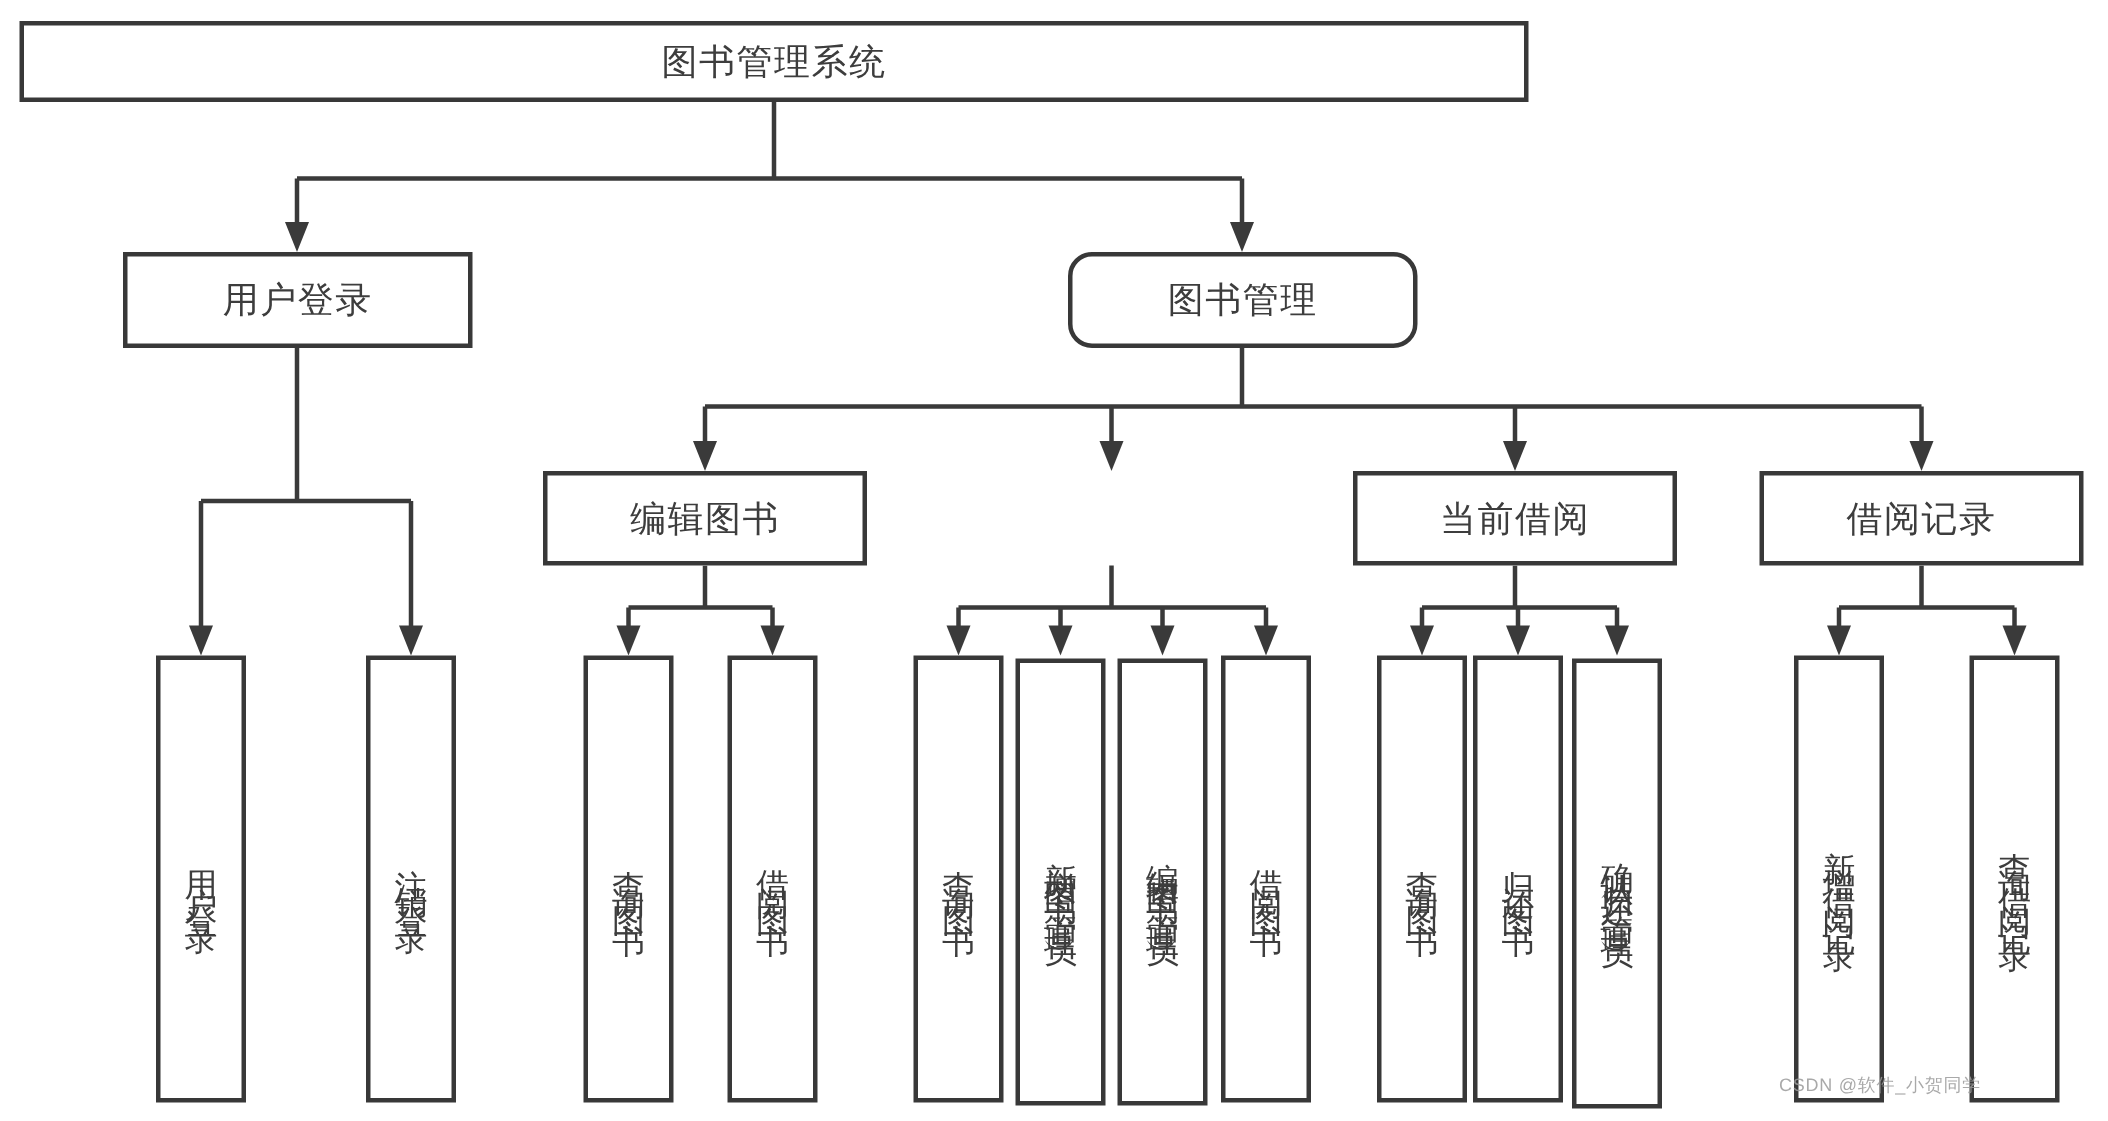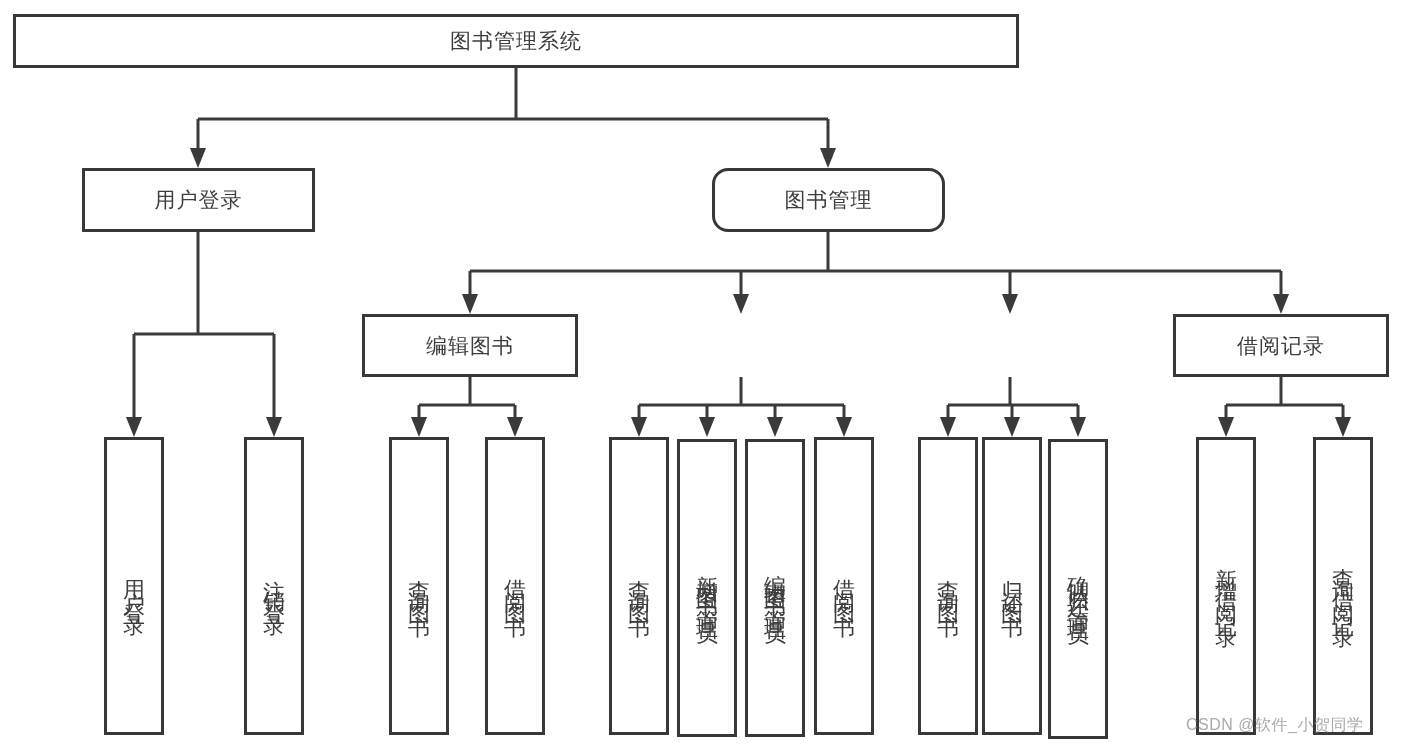--- a/index.html
+++ b/index.html
@@ -23,39 +23,39 @@
     box-sizing: border-box;
     background: #ffffff;
     border: 3px solid #383838;
     color: #3d3d3d;
     display: flex;
     align-items: center;
     justify-content: center;
     text-align: center;
   }
   .node.h {
-    font-size: 21px;
+    font-size: 24px;
     letter-spacing: 1px;
     font-family: Liberation Serif, serif;
   }
   .node.leaf {
     writing-mode: vertical-lr;
     text-orientation: mixed;
     font-size: 22px;
     letter-spacing: 12px;
     line-height: 1;
   }
   .node.leaf.long {
     letter-spacing: 7px;
   }
   .watermark {
     position: absolute;
     left: 1186px;
     top: 715px;
-    font-size: 16px;
+    font-size: 12px;
     color: #9b9b9b;
     opacity: 0.85;
     white-space: nowrap;
     letter-spacing: 0.5px;
     z-index: 5;
   }
 </style>
 </head>
 <body>
 
@@ -93,20 +93,21 @@
       <polygon points="1335,417 1351,417 1343,437"></polygon>
     </g>
   </svg>
 
   <div class="node h" style="left:13px; top:14px; width:1006px; height:54px;">图书管理系统</div>
 
   <div class="node h" style="left:82px; top:168px; width:233px; height:64px;">用户登录</div>
   <div class="node h" style="left:712px; top:168px; width:233px; height:64px;border-radius:16px;">图书管理</div>
 
   <div class="node h" style="left:362px; top:314px; width:216px; height:63px;">编辑图书</div>
+  <div class="node h" style="left:902px; top:314px; width:216px; height:63px;">当前借阅</div>
   <div class="node h" style="left:1173px; top:314px; width:216px; height:63px;">借阅记录</div>
 
   <div class="node leaf" style="left:104px; top:437px; width:60px; height:298px;">用户登录</div>
   <div class="node leaf" style="left:244px; top:437px; width:60px; height:298px;">注销登录</div>
 
   <div class="node leaf" style="left:389px; top:437px; width:60px; height:298px;">查询图书</div>
   <div class="node leaf" style="left:485px; top:437px; width:60px; height:298px;">借阅图书</div>
 
   <div class="node leaf" style="left:609px; top:437px; width:60px; height:298px;">查询图书</div>
   <div class="node leaf long" style="left:677px; top:439px; width:60px; height:298px;">新增图书（管理员）</div>

